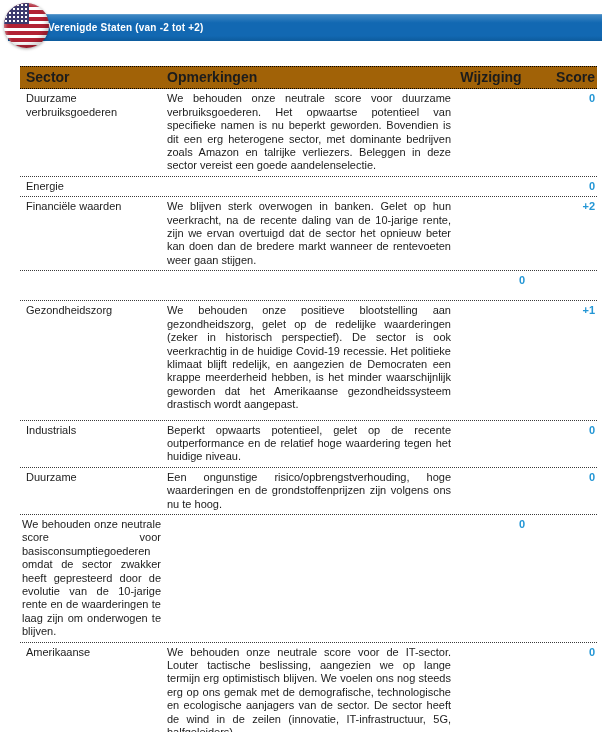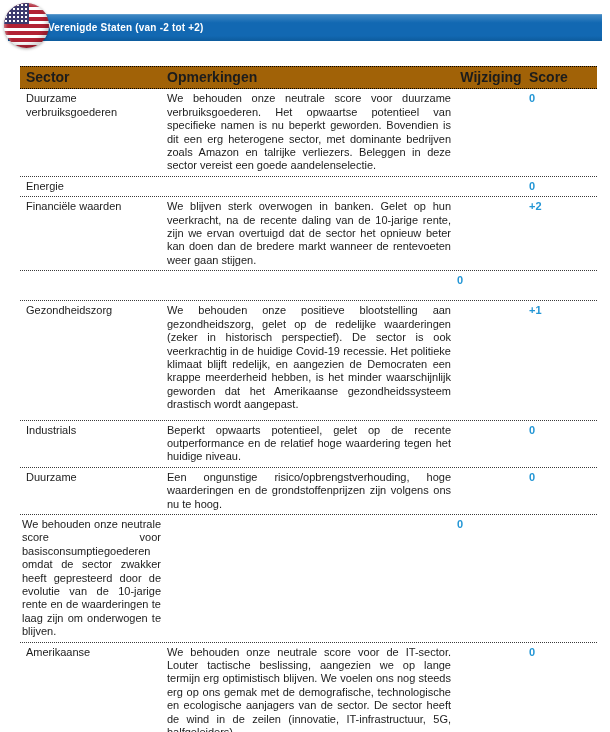--- a/index.html
+++ b/index.html
@@ -67,21 +67,21 @@
     font-weight: bold;
     font-size: 14px;
     margin-top: 8px;
   }
   .thead .cell { padding: 4px 2px; }
   .cell { padding: 3px 2px; line-height: 13.4px; }
   .cell.sector { padding-left: 6px; padding-right: 10px; }
   .cell.opm { text-align: justify; padding-right: 4px; }
   .cell.wijz { text-align: center; }
   .cell.score {
-    text-align: left;
+    text-align: right;
     font-weight: bold;
     color: #2396d5;
   }
   .thead .cell.sector { text-align: left; }
   .thead .cell.opm { }
   .thead .cell.score { color: #1c1c1c; }
   .trow.tall { min-height: 30px; }
   .trow.pad-bottom .cell { padding-bottom: 8px; }
 </style>
 </head>

